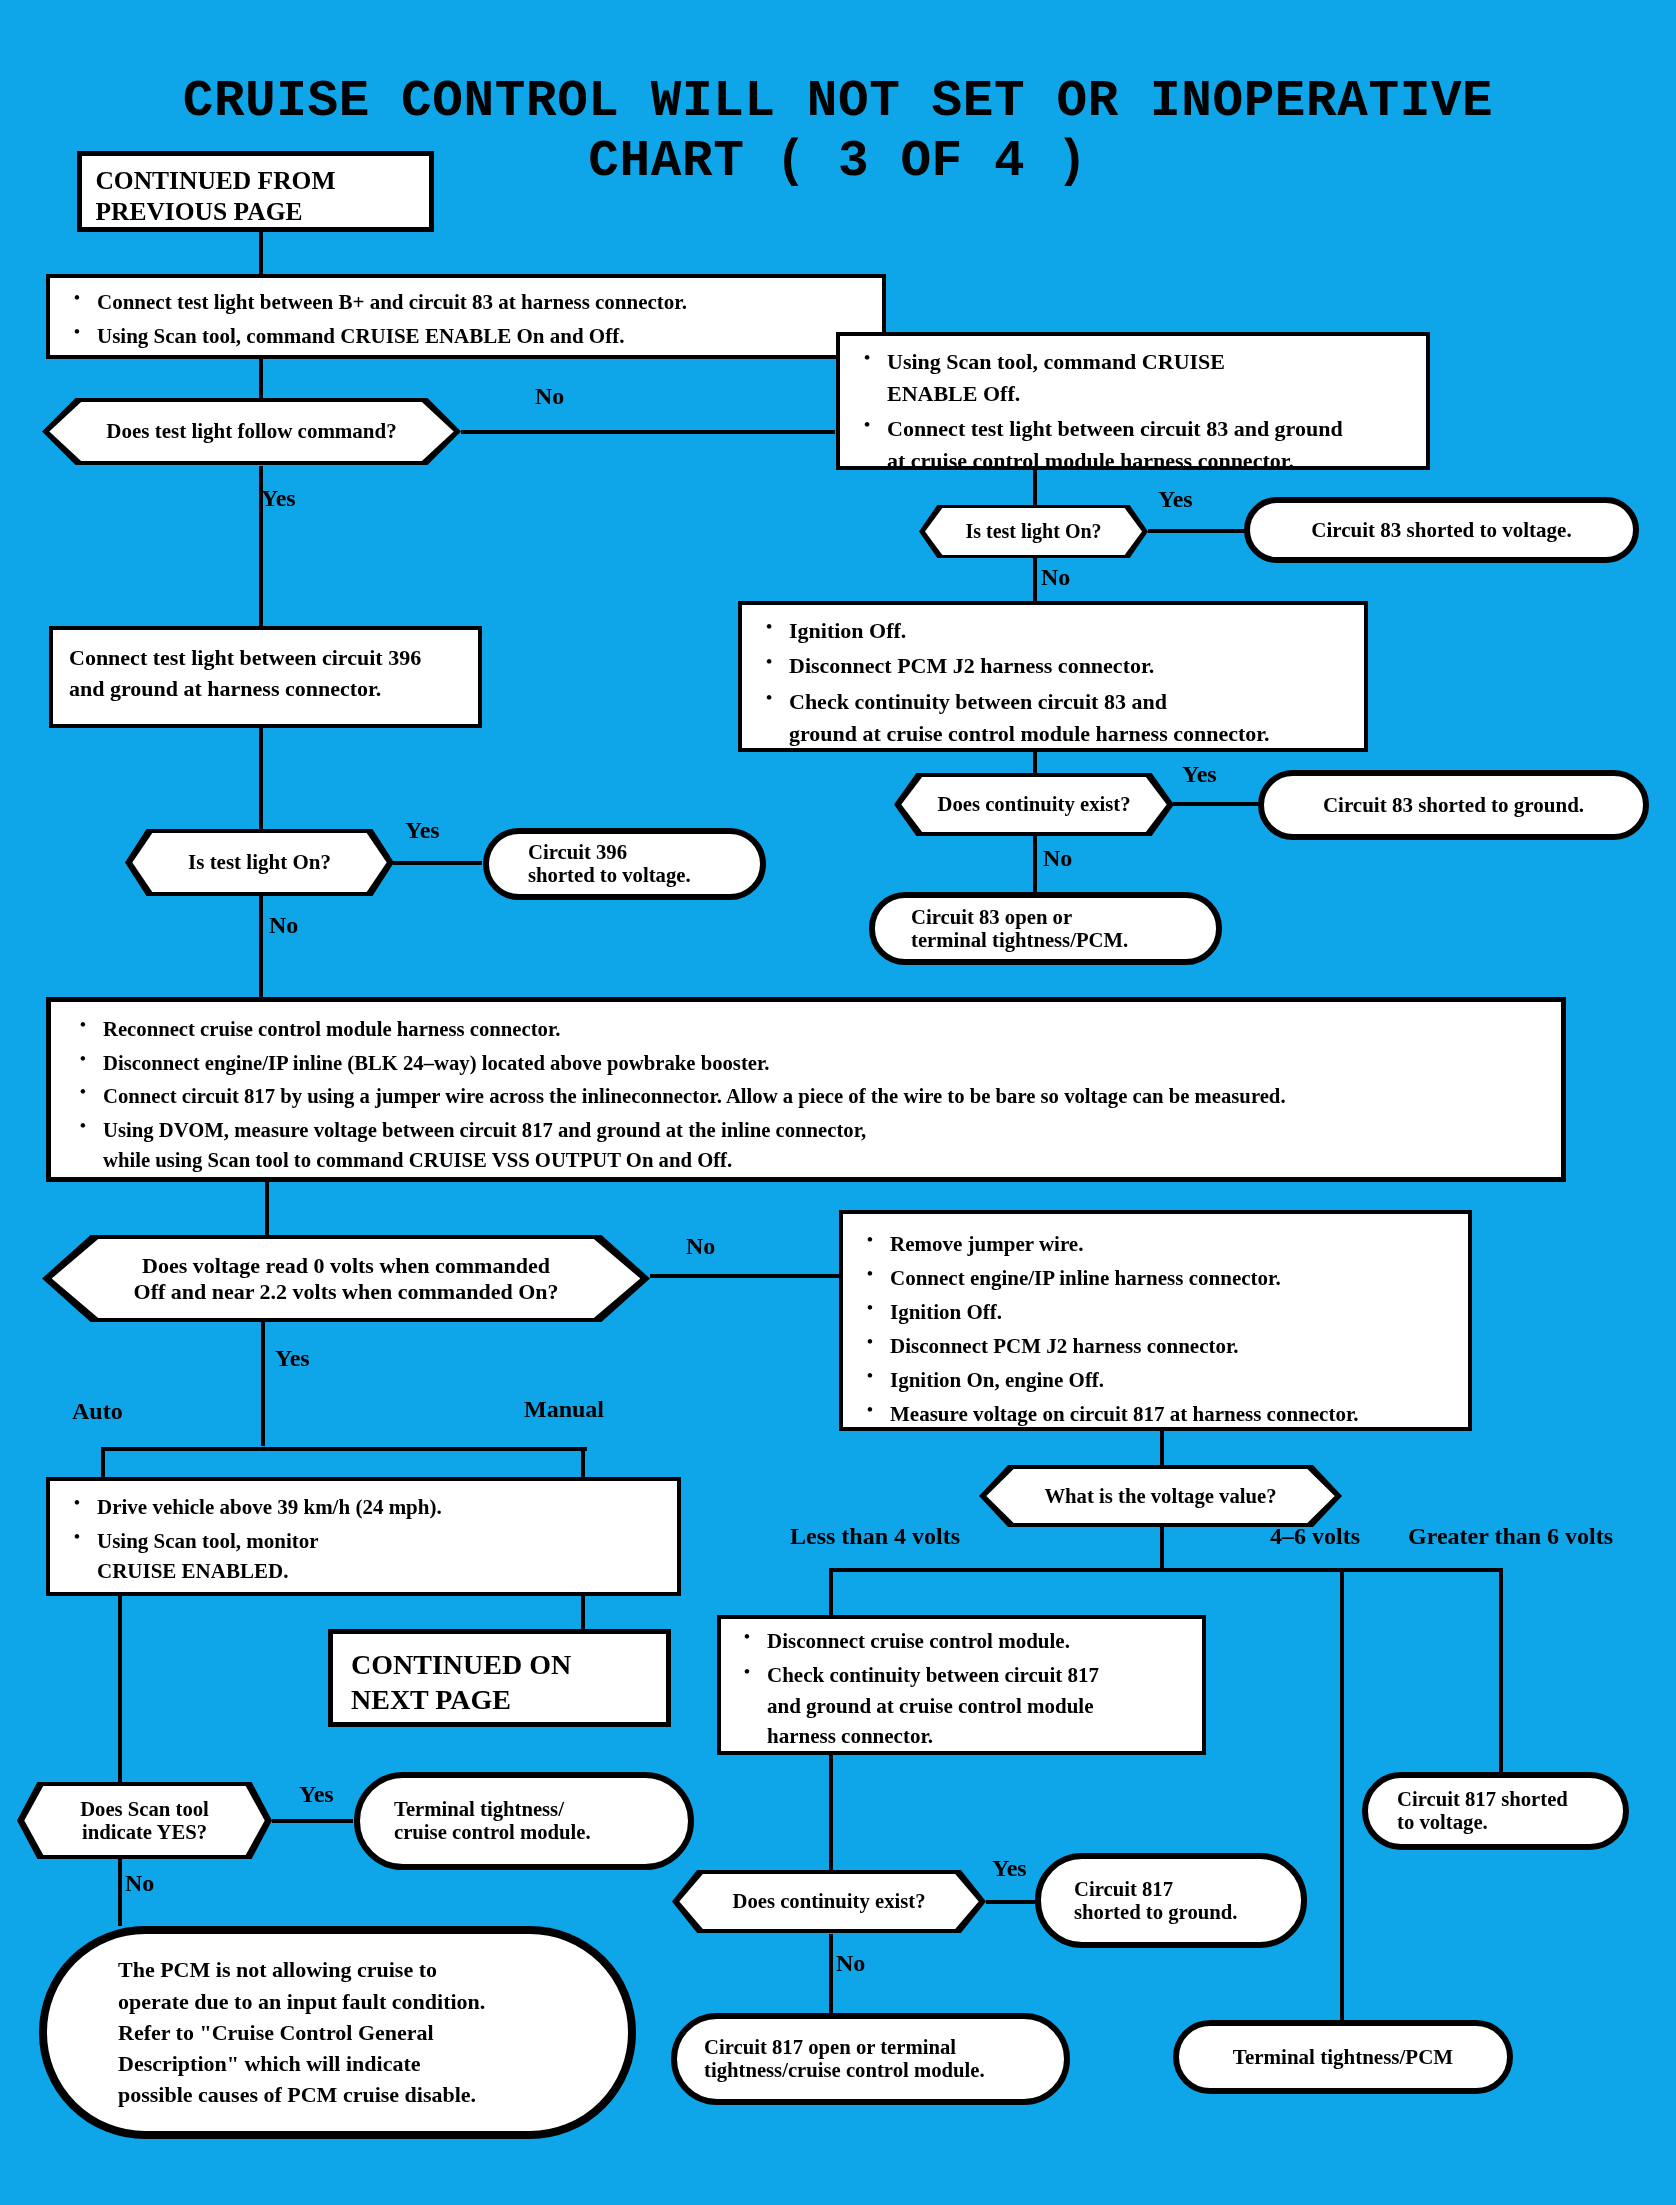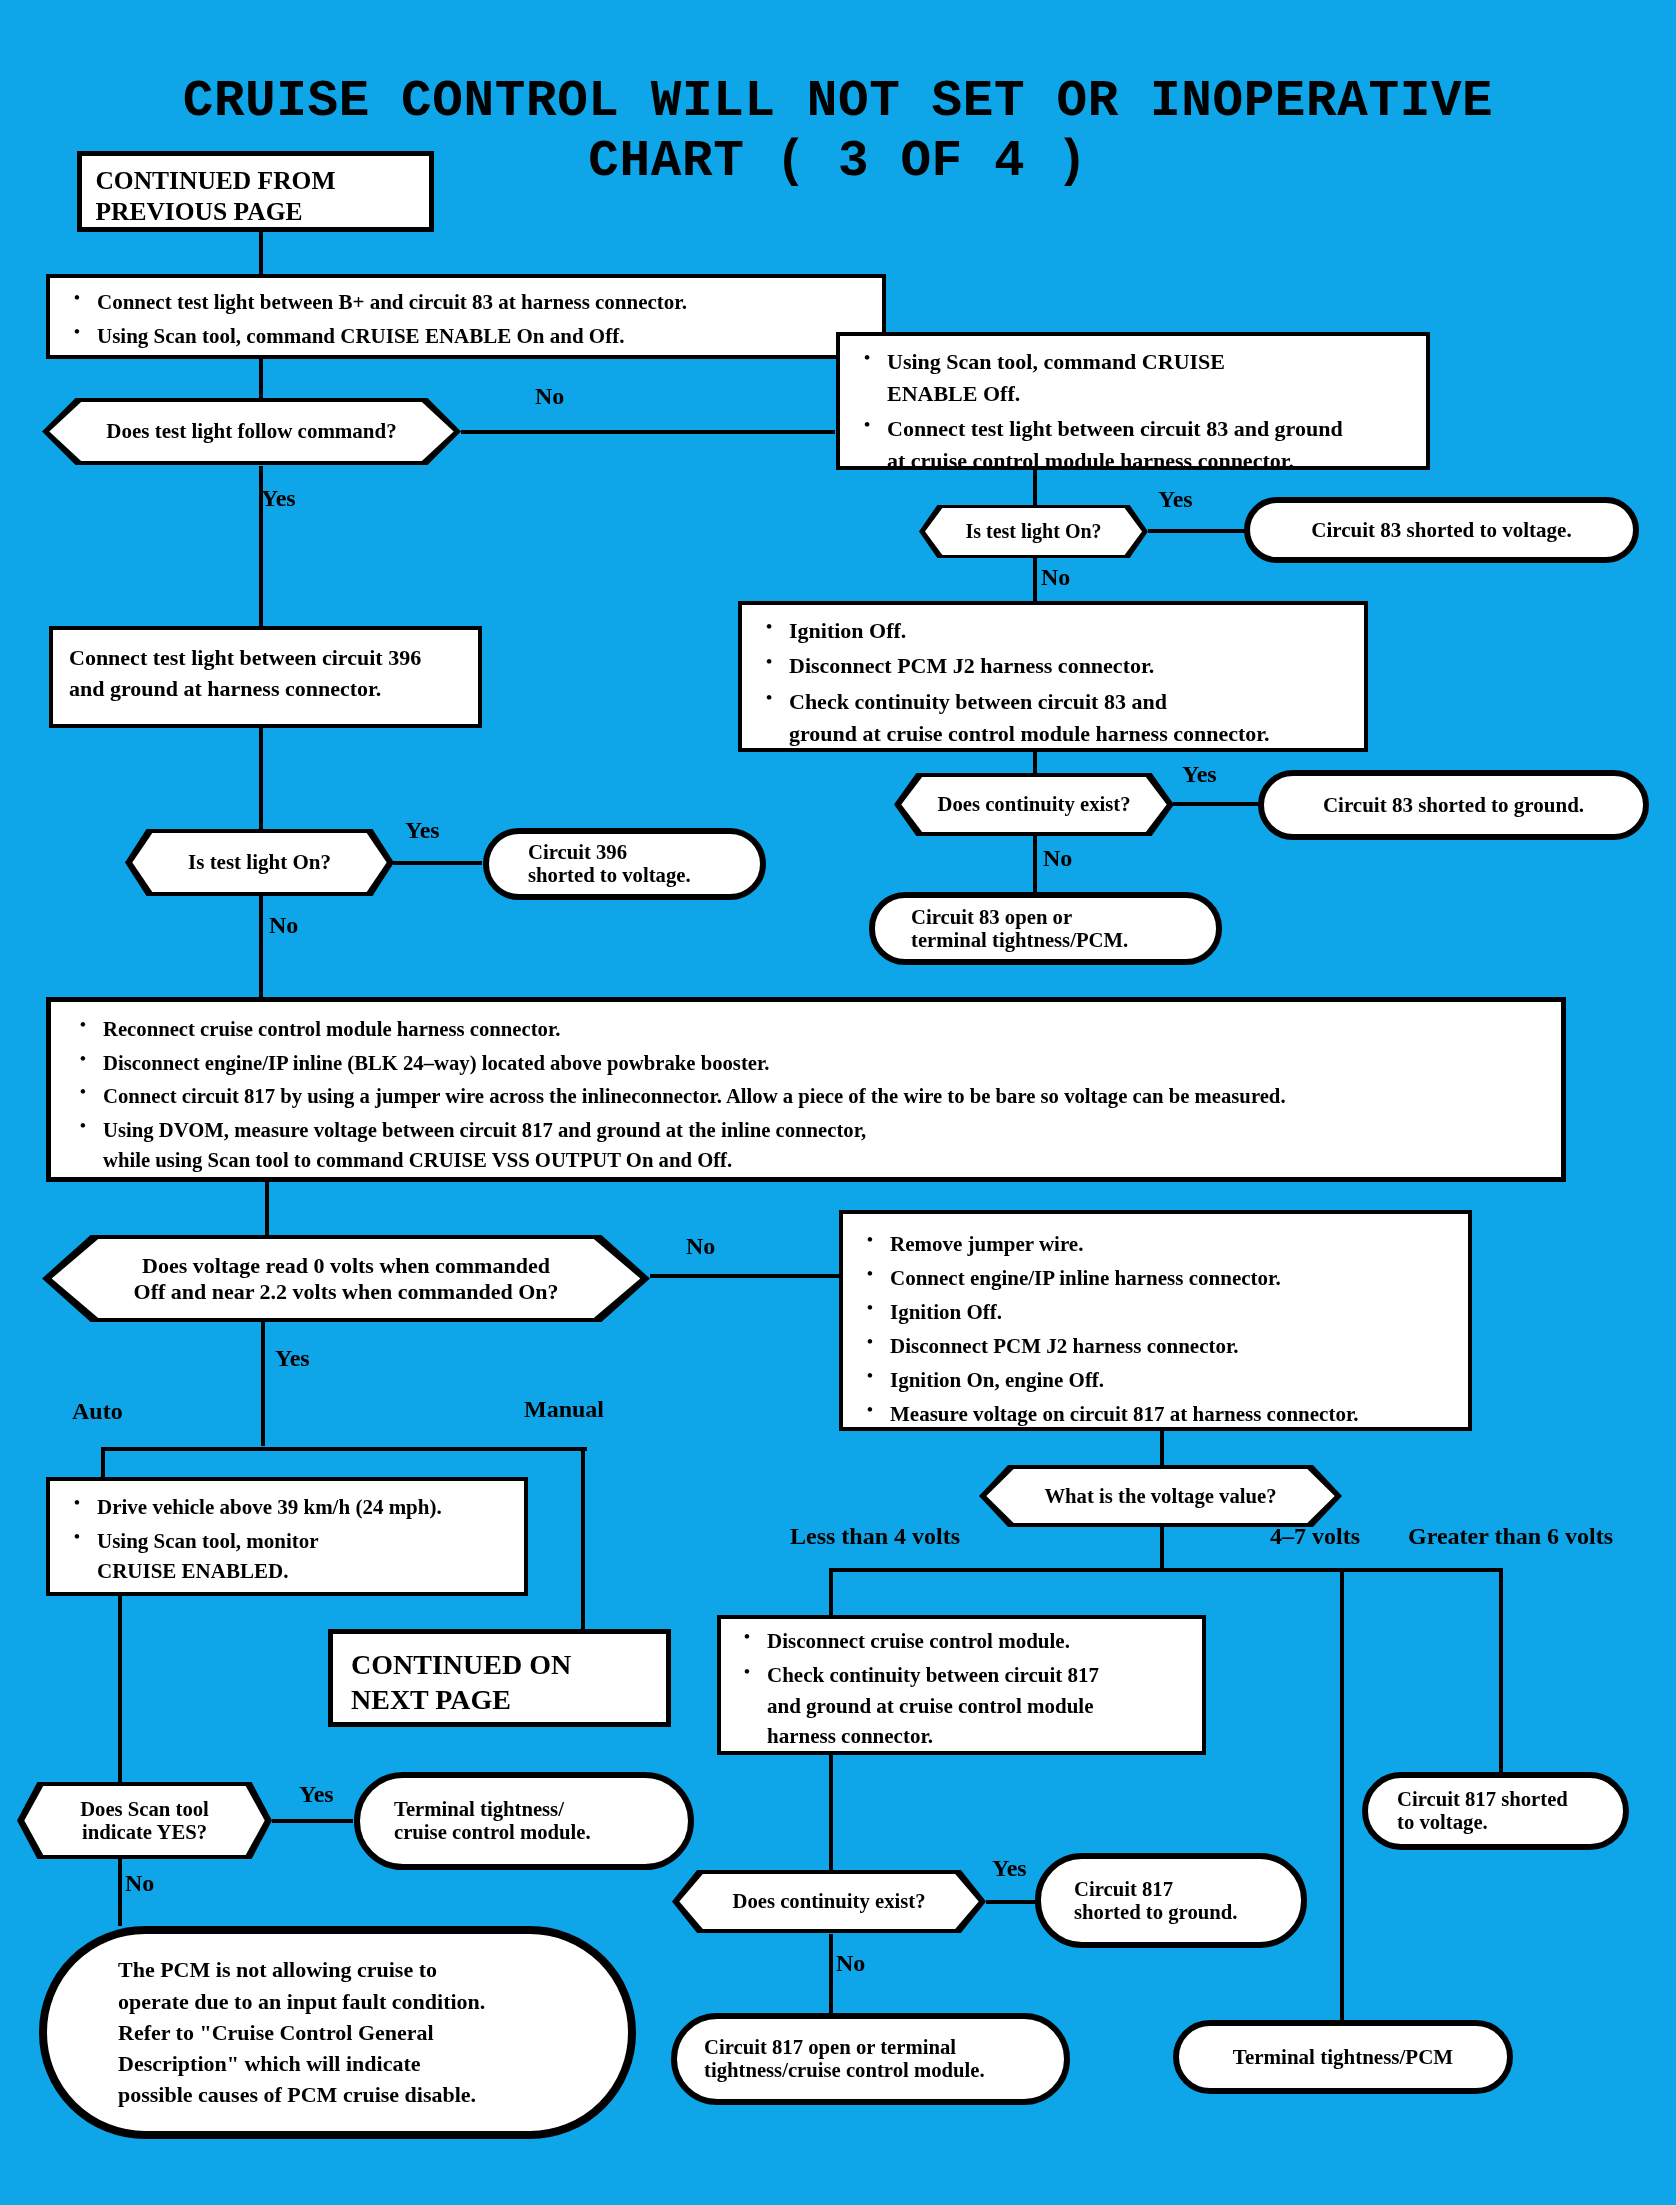--- a/index.html
+++ b/index.html
@@ -180,21 +180,21 @@
     <ul class="bullets">
       <li><span class="prew">Remove jumper wire.</span></li>
       <li><span class="prew">Connect engine/IP inline harness connector.</span></li>
       <li><span class="prew">Ignition Off.</span></li>
       <li><span class="prew">Disconnect PCM J2 harness connector.</span></li>
       <li><span class="prew">Ignition On, engine Off.</span></li>
       <li><span class="prew">Measure voltage on circuit 817 at harness connector.</span></li>
     </ul>
   </div>
 
-  <div class="box" style="left:46px;top:1477px;width:482px;height:119px;padding:11px 12px;font-size:21px">
+  <div class="box" style="left:46px;top:1477px;width:635px;height:119px;padding:11px 12px;font-size:21px">
     <ul class="bullets">
       <li><span class="prew">Drive vehicle above 39 km/h (24 mph).</span></li>
       <li><span class="prew">Using Scan tool, monitor
 CRUISE ENABLED.</span></li>
     </ul>
   </div>
 
   <div class="hex" style="left:979px;top:1465px;width:363px;height:62px">
     <div class="hex-bg"></div>
     <div class="hex-in"></div>
@@ -266,21 +266,21 @@
   <div class="elabel" style="left:1041px;top:564px">No</div>
   <div class="elabel" style="left:1182px;top:761px">Yes</div>
   <div class="elabel" style="left:1043px;top:845px">No</div>
   <div class="elabel" style="left:405px;top:817px">Yes</div>
   <div class="elabel" style="left:269px;top:912px">No</div>
   <div class="elabel" style="left:686px;top:1233px">No</div>
   <div class="elabel" style="left:275px;top:1345px">Yes</div>
   <div class="elabel" style="left:72px;top:1398px">Auto</div>
   <div class="elabel" style="left:524px;top:1396px">Manual</div>
   <div class="elabel" style="left:790px;top:1523px">Less than 4 volts</div>
-  <div class="elabel" style="left:1270px;top:1523px">4–7 volts</div>
+  <div class="elabel" style="left:1270px;top:1523px">4–6 volts</div>
   <div class="elabel" style="left:1408px;top:1523px">Greater than 6 volts</div>
   <div class="elabel" style="left:299px;top:1781px">Yes</div>
   <div class="elabel" style="left:125px;top:1870px">No</div>
   <div class="elabel" style="left:992px;top:1855px">Yes</div>
   <div class="elabel" style="left:836px;top:1950px">No</div>
 
 </div>
 
 
 </body></html>

